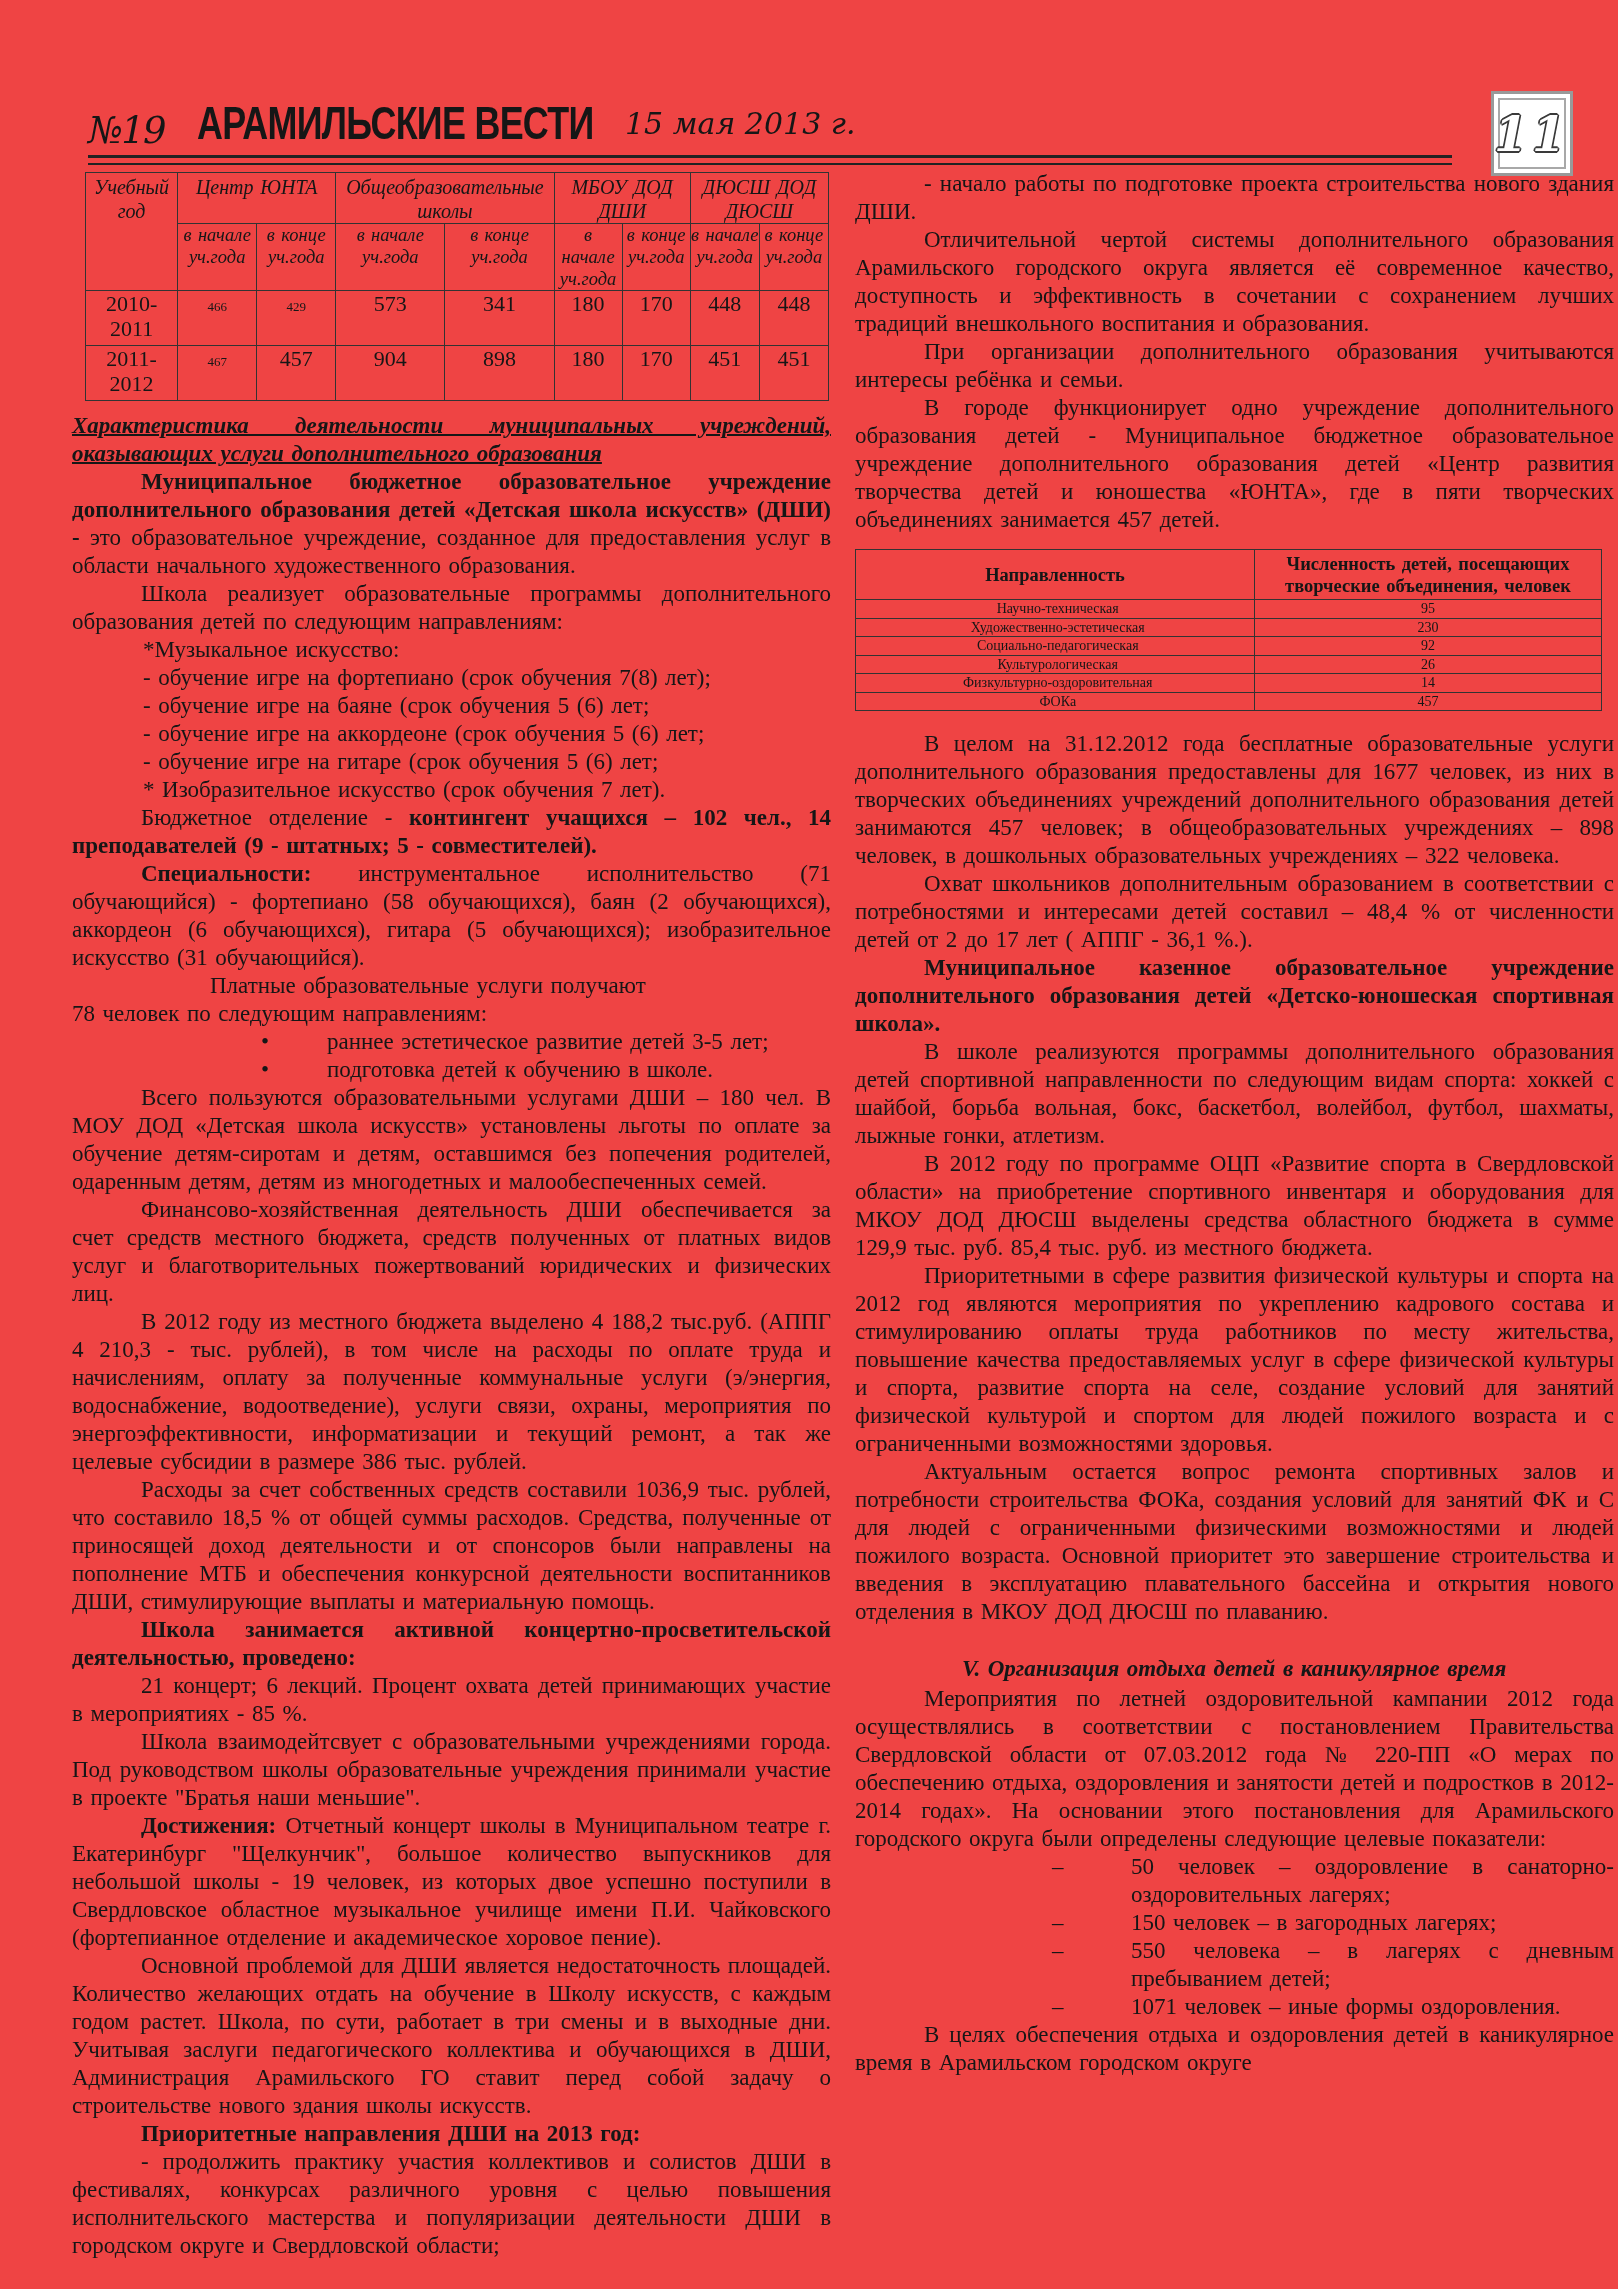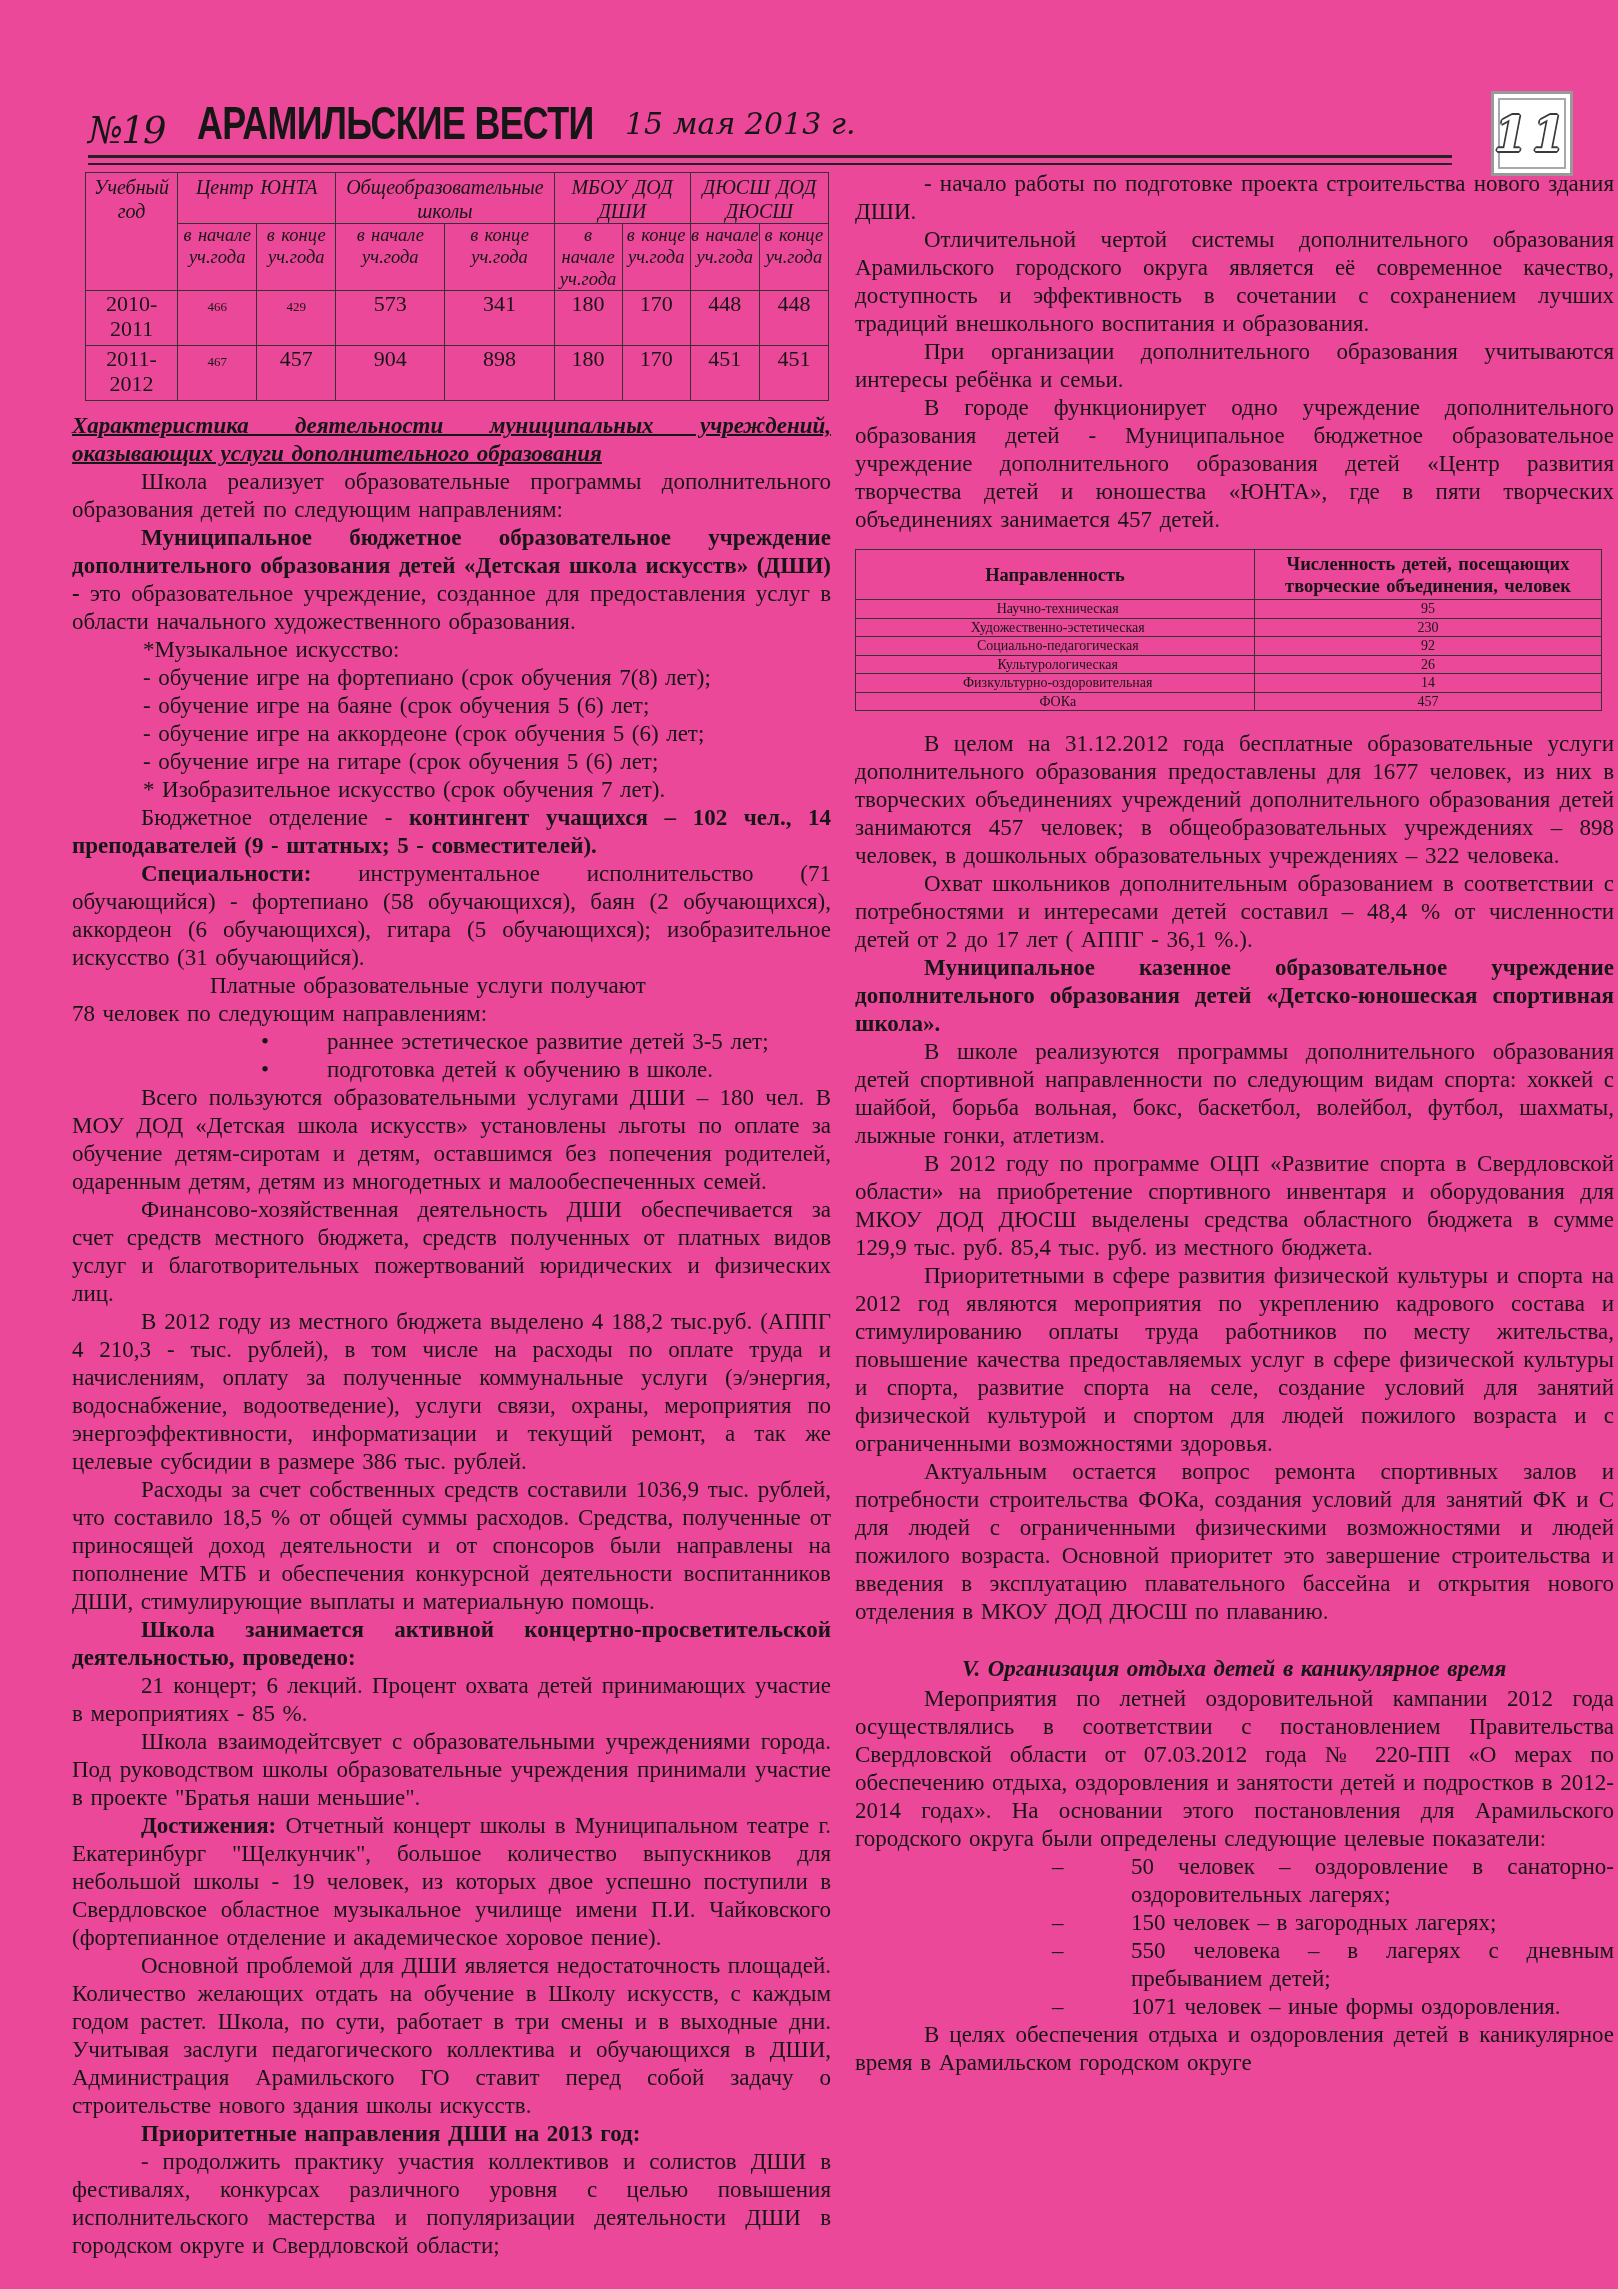--- a/index.html
+++ b/index.html
@@ -1,16 +1,16 @@
 <!DOCTYPE html>
 <html style="font-size:14.8px"><head>
 <meta charset="utf-8">
 <style>
   html,body{margin:0;padding:0;background:#e8e8e8;}
-  .page{position:relative;width:1619px;height:2290px;background:#ec4899;overflow:hidden;
+  .page{position:relative;width:1619px;height:2290px;background:#ef4444;overflow:hidden;
         font-family:"Liberation Serif",serif;color:#161616;}
   
   .hdr{position:absolute;top:89px;left:88px;right:55px;height:78px;}
   .hdr-issue{position:absolute;left:0;top:20px;font-family:"DejaVu Serif",serif;
              font-style:italic;font-size:37px;letter-spacing:-1.8px;}
   .hdr-title{position:absolute;left:109px;top:7.4px;font-family:"Liberation Sans",sans-serif;
              font-weight:bold;font-size:46px;letter-spacing:-0.9px;transform:scaleX(.78);
              transform-origin:left top;white-space:nowrap;}
   .hdr-date{position:absolute;left:537px;top:16.6px;font-family:"DejaVu Serif",serif;
             font-style:italic;font-size:30px;white-space:nowrap;}
@@ -135,22 +135,22 @@
           <td>180</td>
           <td>170</td>
           <td>451</td>
           <td>451</td>
         </tr>
       </tbody>
         </table>
 
       <p class="lhead"><span class="u">Характеристика деятельности муниципальных учреждений, оказывающих услуги дополнительного образования</span></p>
 
+      <p class="para"><span class="b">Муниципальное бюджетное образовательное учреждение дополнительного образования детей «Детская школа искусств» (ДШИ) - </span><span>это образовательное учреждение, созданное для предоставления услуг в области начального художественного образования.</span></p>
       <p class="para">Школа реализует образовательные программы дополнительного образования детей по следующим направлениям:</p>
-      <p class="para"><span class="b">Муниципальное бюджетное образовательное учреждение дополнительного образования детей «Детская школа искусств» (ДШИ) - </span><span>это образовательное учреждение, созданное для предоставления услуг в области начального художественного образования.</span></p>
 
       <div class="mlist">
         <div class="mline">*Музыкальное искусство:</div>
         <div class="mline">- обучение игре на фортепиано (срок обучения 7(8) лет);</div>
         <div class="mline">- обучение игре на баяне  (срок обучения 5 (6) лет;</div>
         <div class="mline">- обучение игре на аккордеоне (срок обучения 5 (6) лет;</div>
         <div class="mline">- обучение игре на гитаре (срок обучения 5 (6) лет;</div>
         <div class="mline">* Изобразительное искусство (срок обучения 7 лет).</div>
       </div>
 

